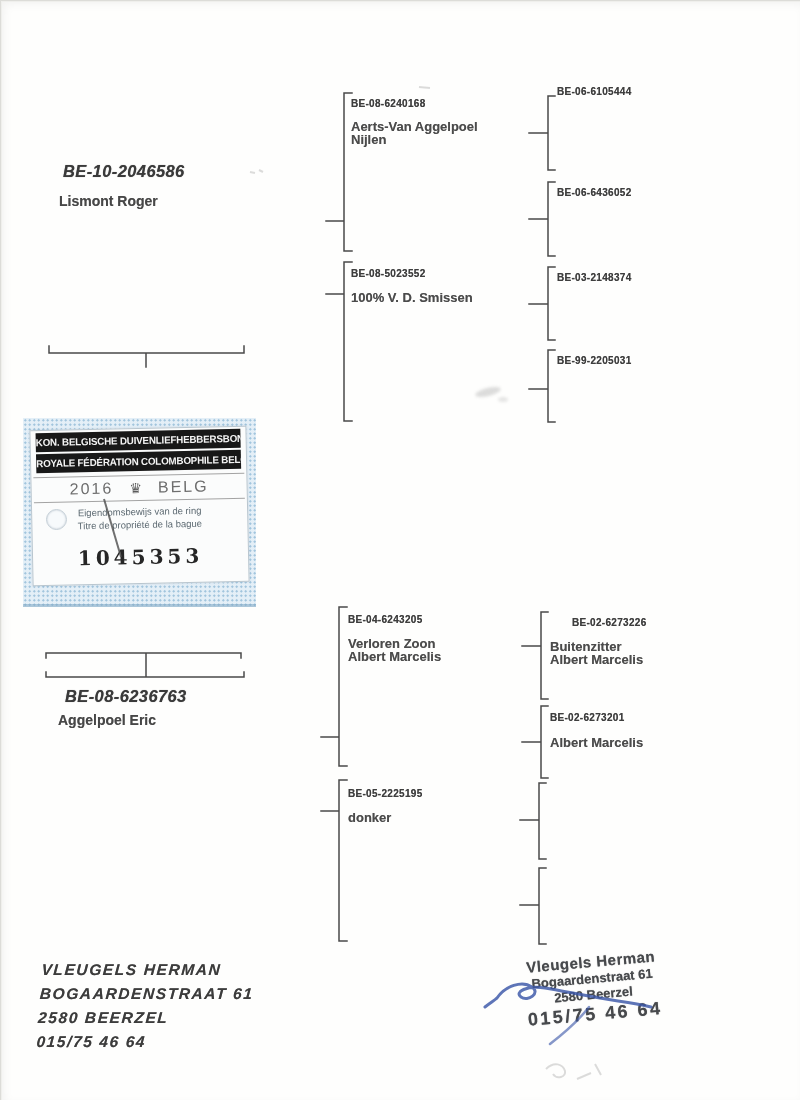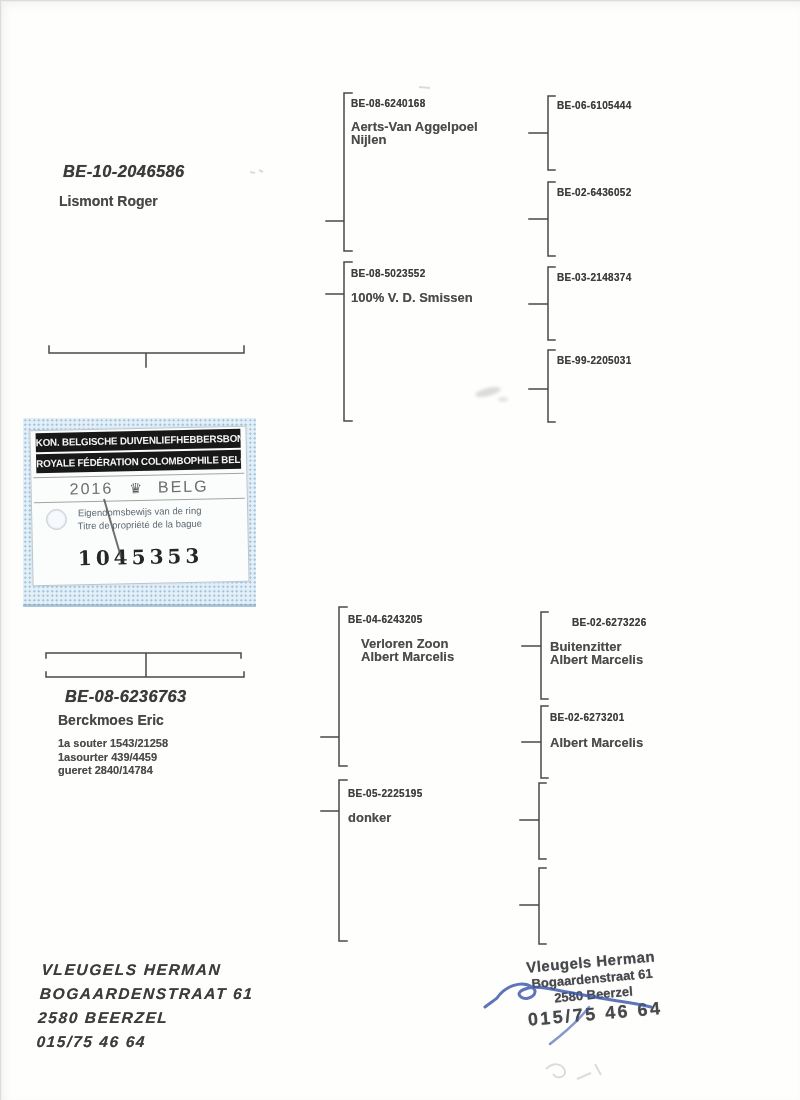--- a/index.html
+++ b/index.html
@@ -119,22 +119,22 @@
 
   <div class="abs ring" style="left:350px;top:97px;">BE-08-6240168</div>
   <div class="abs sub" style="left:350px;top:119px;">
     <div>Aerts-Van Aggelpoel</div>
     <div>Nijlen</div>
   </div>
 
   <div class="abs ring" style="left:350px;top:267px;">BE-08-5023552</div>
   <div class="abs sub" style="left:350px;top:290px;">100% V. D. Smissen</div>
 
-  <div class="abs ring" style="left:556px;top:99px;">BE-06-6105444</div>
-  <div class="abs ring" style="left:556px;top:186px;">BE-02-6436052</div>
+  <div class="abs ring" style="left:556px;top:85px;">BE-06-6105444</div>
+  <div class="abs ring" style="left:556px;top:186px;">BE-06-6436052</div>
   <div class="abs ring" style="left:556px;top:271px;">BE-03-2148374</div>
   <div class="abs ring" style="left:556px;top:354px;">BE-99-2205031</div>
 
   <div class="abs sticker">
     <div class="ticket">
       <div class="bar">KON. BELGISCHE DUIVENLIEFHEBBERSBOND</div>
       <div class="bar">ROYALE FÉDÉRATION COLOMBOPHILE BELGE</div>
       <div class="yearrow">
         <span>2016</span>
         <span class="crown">♛</span>
@@ -143,29 +143,24 @@
       <div class="ownlines">
         <div>Eigendomsbewijs van de ring</div>
         <div>Titre de propriété de la bague</div>
       </div>
       <div class="serial">1045353</div>
     </div>
     <div class="hole"></div>
   </div>
 
   <div class="abs ring-lg" style="left:64px;top:686px;">BE-08-6236763</div>
-  <div class="abs owner" style="left:57px;top:711px;">Berckmoes Eric</div>
-  <div class="abs res" style="left:57px;top:736px;">
-    <div>1a souter 1543/21258</div>
-    <div>1asourter 439/4459</div>
-    <div>gueret 2840/14784</div>
-  </div>
+  <div class="abs owner" style="left:57px;top:711px;">Aggelpoel Eric</div>
 
   <div class="abs ring" style="left:347px;top:613px;">BE-04-6243205</div>
-  <div class="abs sub" style="left:347px;top:636px;margin-left:13px;">
+  <div class="abs sub" style="left:347px;top:636px;">
     <div>Verloren Zoon</div>
     <div>Albert Marcelis</div>
   </div>
 
   <div class="abs ring" style="left:347px;top:787px;">BE-05-2225195</div>
   <div class="abs sub" style="left:347px;top:810px;">donker</div>
 
   <div class="abs ring" style="left:571px;top:616px;">BE-02-6273226</div>
   <div class="abs sub" style="left:549px;top:639px;">
     <div>Buitenzitter</div>

